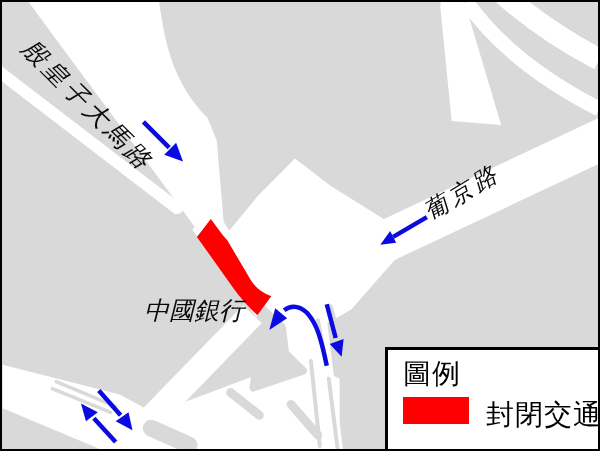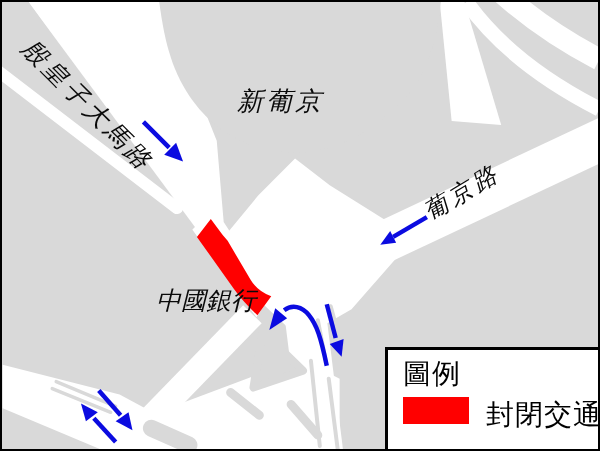--- a/index.html
+++ b/index.html
@@ -11,22 +11,22 @@
   #mapsvg{position:absolute;left:0;top:0;width:100%;height:100%;}
   .maplabel{
     position:absolute;color:#0a0a0a;font-style:italic;white-space:nowrap;
     font-family:"Liberation Serif","DejaVu Serif",serif;
   }
   .lbl-road-nw{left:36px;top:30px;font-size:25px;letter-spacing:4px;
     transform:rotate(45deg);transform-origin:0 0;}
   .lbl-building-top{left:235px;top:82px;font-size:26px;letter-spacing:3px;}
   .lbl-road-ne{left:424px;top:196px;font-size:24px;letter-spacing:4px;
     transform:rotate(-31deg);transform-origin:0 50%;}
-  .lbl-bank{left:136px;top:284px;width:112px;text-align:center;
-    font-size:25px;line-height:1.2;white-space:normal;margin-left:12px;}
+  .lbl-bank{left:136px;top:294px;width:112px;text-align:center;
+    font-size:25px;line-height:1.2;white-space:normal;}
   #legend{
     position:absolute;left:383px;top:345px;width:215px;height:131px;
     background:#fff;border:3px solid #000;border-right:none;border-bottom:none;
     box-sizing:border-box;
   }
   #legend .legend-title{
     position:absolute;left:15px;top:5px;font-size:28px;color:#000;
     font-style:normal;letter-spacing:1px;
   }
   #legend .legend-row{position:absolute;left:15px;top:46px;height:28px;}
@@ -123,21 +123,20 @@
 
       <g>
         <path d="M 97,392 L 119,417" fill="none"></path>
         <polygon points="114,423 127,414 131,432" stroke="none"></polygon>
       </g>
     </g>
   </svg>
 
   <div class="maplabel lbl-road-nw">殷皇子大馬路</div>
 
-  <div class="maplabel lbl-building-top">新葡京</div>
 
   <div class="maplabel lbl-road-ne">葡京路</div>
 
   <div class="maplabel lbl-bank">
     <span>中國銀行</span><br>
   </div>
 
   <div id="legend">
     <div class="legend-title">圖例</div>
     <div class="legend-row">

